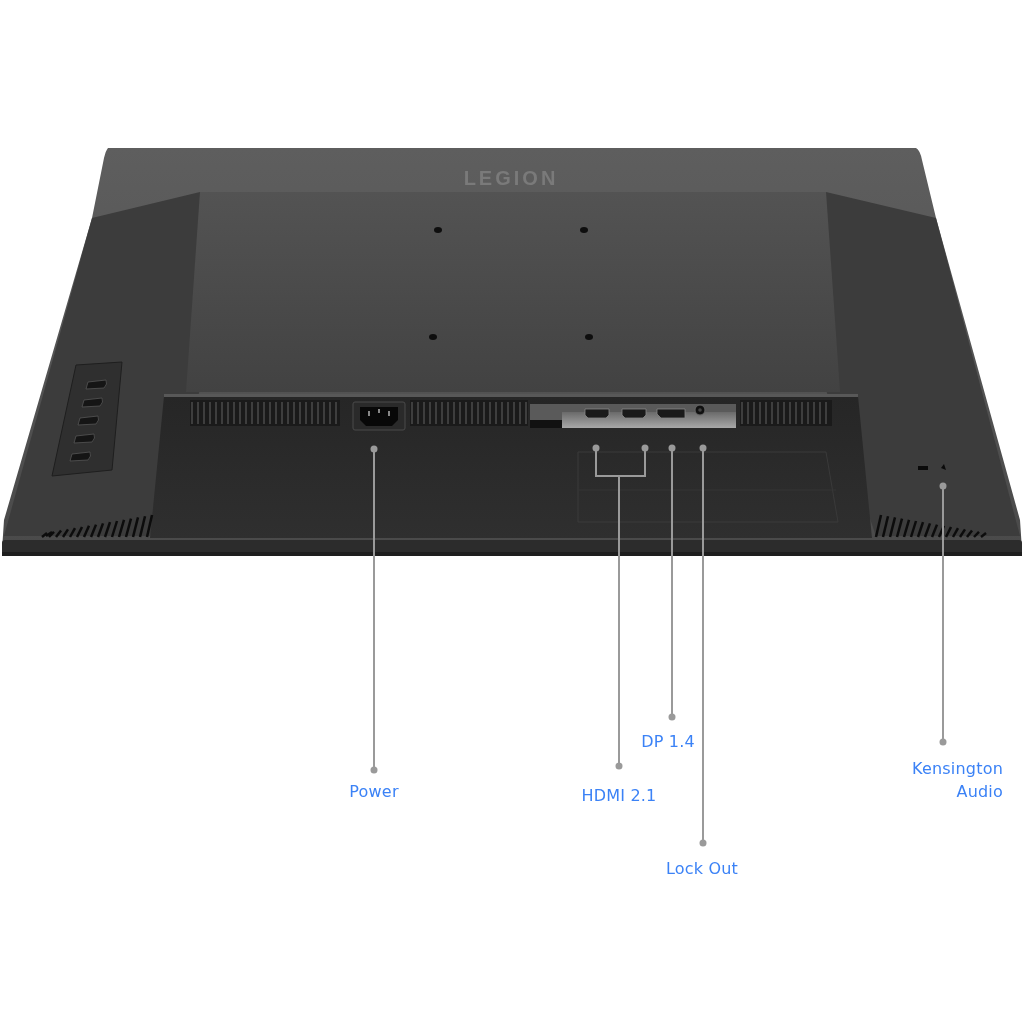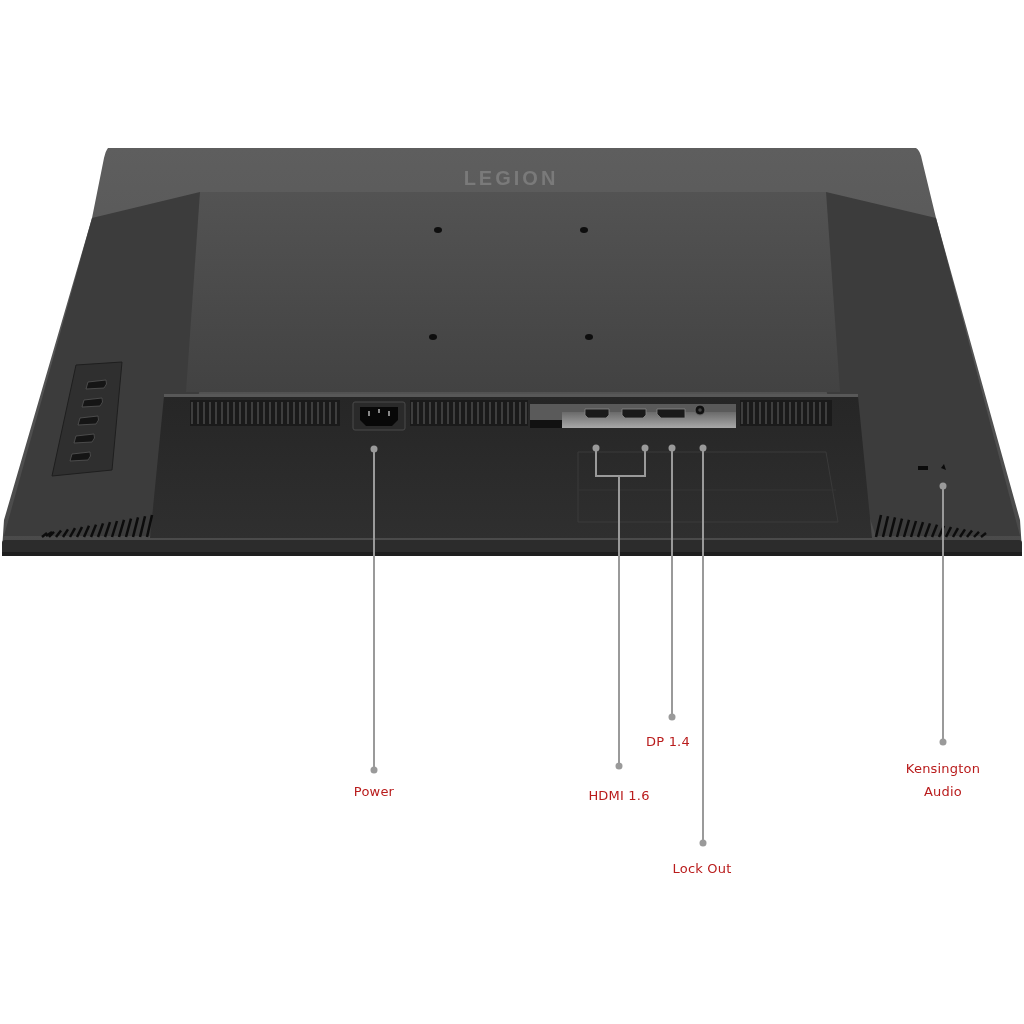--- a/index.html
+++ b/index.html
@@ -1,19 +1,19 @@
 <!DOCTYPE html>
 <html><head>
 <meta charset="utf-8">
 <style>
   html, body { margin:0; padding:0; background:#ffffff; }
   body { width:1024px; height:1024px; position:relative; overflow:hidden;
          font-family:"DejaVu Sans","Liberation Sans",sans-serif; }
   #scene { position:absolute; left:0; top:0; width:1024px; height:1024px; }
-  .callout-label { position:absolute; color:#b91c1c; font-size:13px; text-align:center;
+  .callout-label { position:absolute; color:#3b82f6; font-size:16px; text-align:center;
                    line-height:23px; white-space:nowrap; letter-spacing:0.2px; }
 </style>
 </head>
 <body>
 
 <svg id="scene" viewBox="0 0 1024 1024" xmlns="http://www.w3.org/2000/svg">
   <defs>
     <linearGradient id="topGrad" x1="0" y1="0" x2="0" y2="1">
       <stop offset="0" stop-color="#5e5e5e"></stop>
       <stop offset="1" stop-color="#4a4a4a"></stop>
@@ -238,19 +238,19 @@
     <line x1="703" y1="448" x2="703" y2="843"></line>
     <circle cx="703" cy="843" r="3.5" stroke="none"></circle>
 
     <circle cx="943" cy="486" r="3.5" stroke="none"></circle>
     <line x1="943" y1="486" x2="943" y2="742"></line>
     <circle cx="943" cy="742" r="3.5" stroke="none"></circle>
   </g>
 </svg>
 
 <div class="callout-label" style="left:334px; top:780px; width:80px;">Power</div>
-<div class="callout-label" style="left:564px; top:784px; width:110px;">HDMI 1.6</div>
+<div class="callout-label" style="left:564px; top:784px; width:110px;">HDMI 2.1</div>
 <div class="callout-label" style="left:628px; top:730px; width:80px;">DP 1.4</div>
 <div class="callout-label" style="left:646px; top:857px; width:112px;">Lock Out</div>
-<div class="callout-label" style="left:883px; top:757px; width:120px;">
+<div class="callout-label" style="left:883px; top:757px; width:120px;text-align:right;">
   <div>Kensington</div>
   <div>Audio</div>
 </div>
 
 </body></html>

